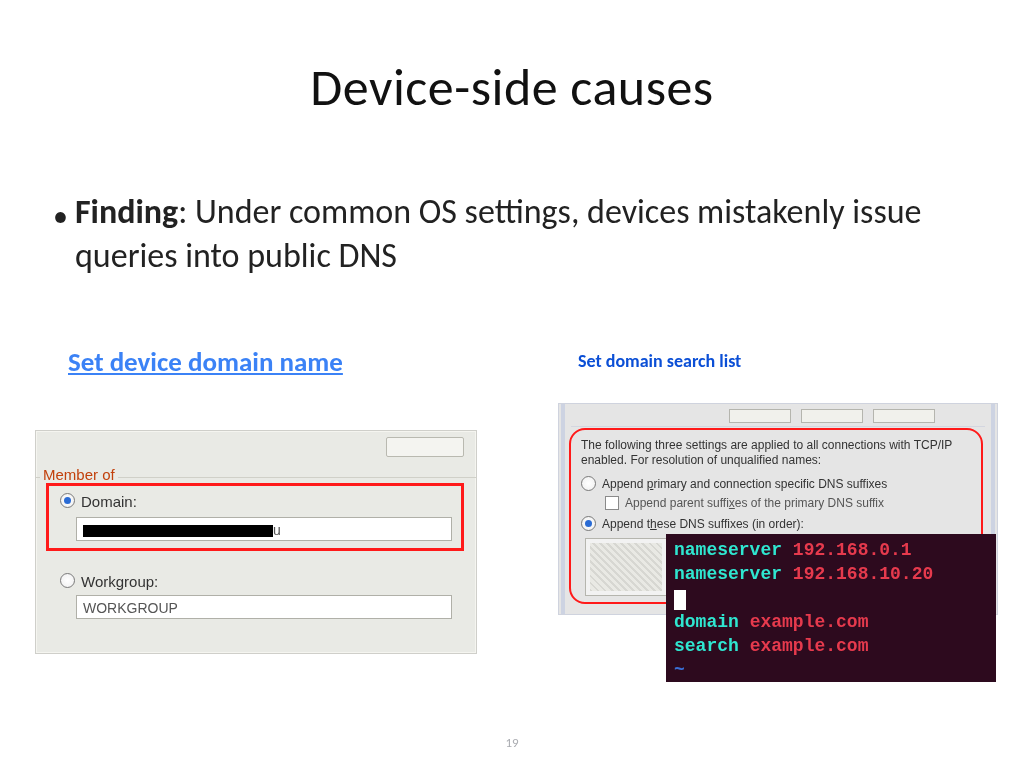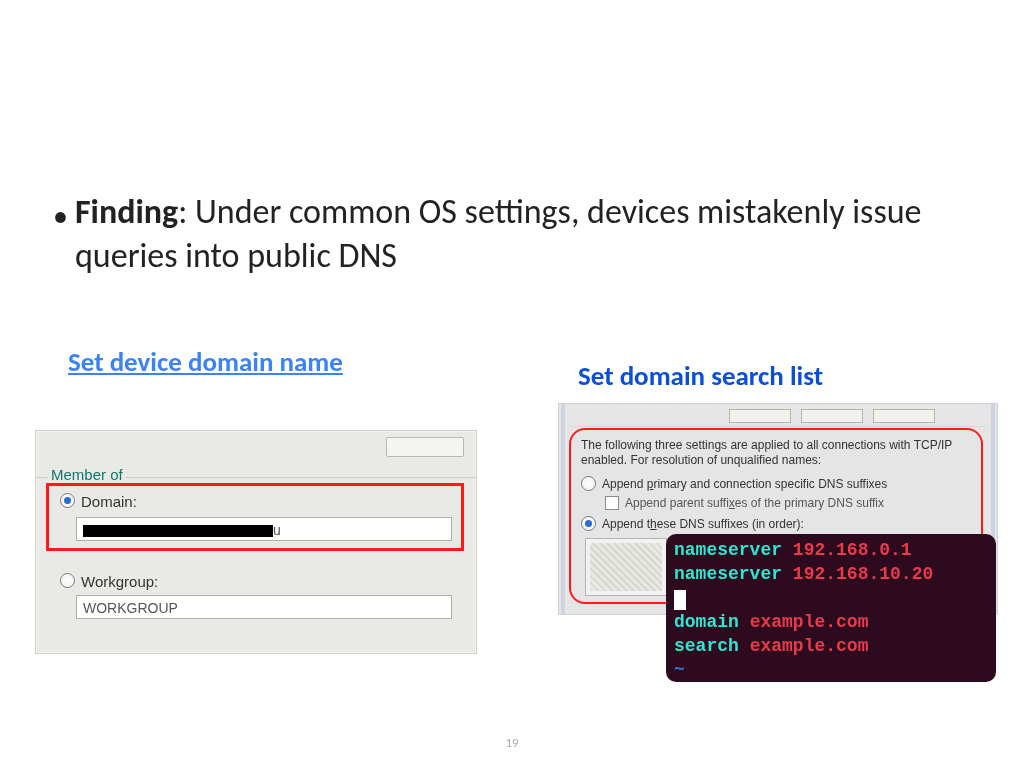--- a/index.html
+++ b/index.html
@@ -51,23 +51,23 @@
     position: absolute;
     top: 345px;
     left: 68px;
     font-size: 27px;
     font-weight: 700;
     color: #3b82f6;
     text-decoration: underline;
   }
   .subhead-right {
     position: absolute;
-    top: 359px;
+    top: 350px;
     left: 578px;
-    font-size: 27px;
+    font-size: 18px;
     font-weight: 700;
     color: #0b4fd6;
     text-align: right;
   }
 
   
   .win-panel {
     position: absolute;
     top: 430px;
     left: 35px;
@@ -85,23 +85,23 @@
     right: 12px;
     width: 76px;
     height: 18px;
     background: #f4f4f0;
     border: 1px solid #b9b9b0;
     border-radius: 2px;
   }
   .win-panel .group-label {
     position: absolute;
     top: 35px;
-    left: 12px;
+    left: 4px;
     font-size: 15px;
-    color: #0f766e;
+    color: #c2410c;
     padding: 0 3px;
     background: #e9eae5;
   }
   .win-panel .group-line {
     position: absolute;
     bottom: 0;
     left: 0;
     right: 0;
     top: 46px;
     border-top: 1px solid #d0d0c8;
@@ -247,21 +247,20 @@
     height: 148px;
     background: #2d0a1e;
     font-family: "Consolas", "Courier New", monospace;
     font-size: 18px;
     line-height: 24px;
     padding: 4px 8px;
     box-sizing: border-box;
     color: #fff;
     font-weight: 700;
     overflow: hidden;
-    border-radius: 10px;
   }
   .t-key { color: #2fe6d0; }
   .t-val { color: #e63a4d; }
   .t-cursor {
     display: inline-block;
     width: 12px;
     height: 20px;
     background: #fff;
     vertical-align: bottom;
   }
@@ -276,20 +275,21 @@
     color: #a9abb0;
     font-size: 13px;
   }
   .u { text-decoration: underline; }
 </style>
 </head>
 <body>
 
 <div class="slide">
 
+  <div class="title">Device-side causes</div>
 
   <div class="bullet">
     <span class="dot">•</span>
     <span class="finding-label">Finding</span><span>: Under common OS settings, devices mistakenly issue queries into public DNS</span>
   </div>
 
   <div class="subhead-left">Set device domain name</div>
   <div class="subhead-right">Set domain search list</div>
 
   <div class="win-panel">

